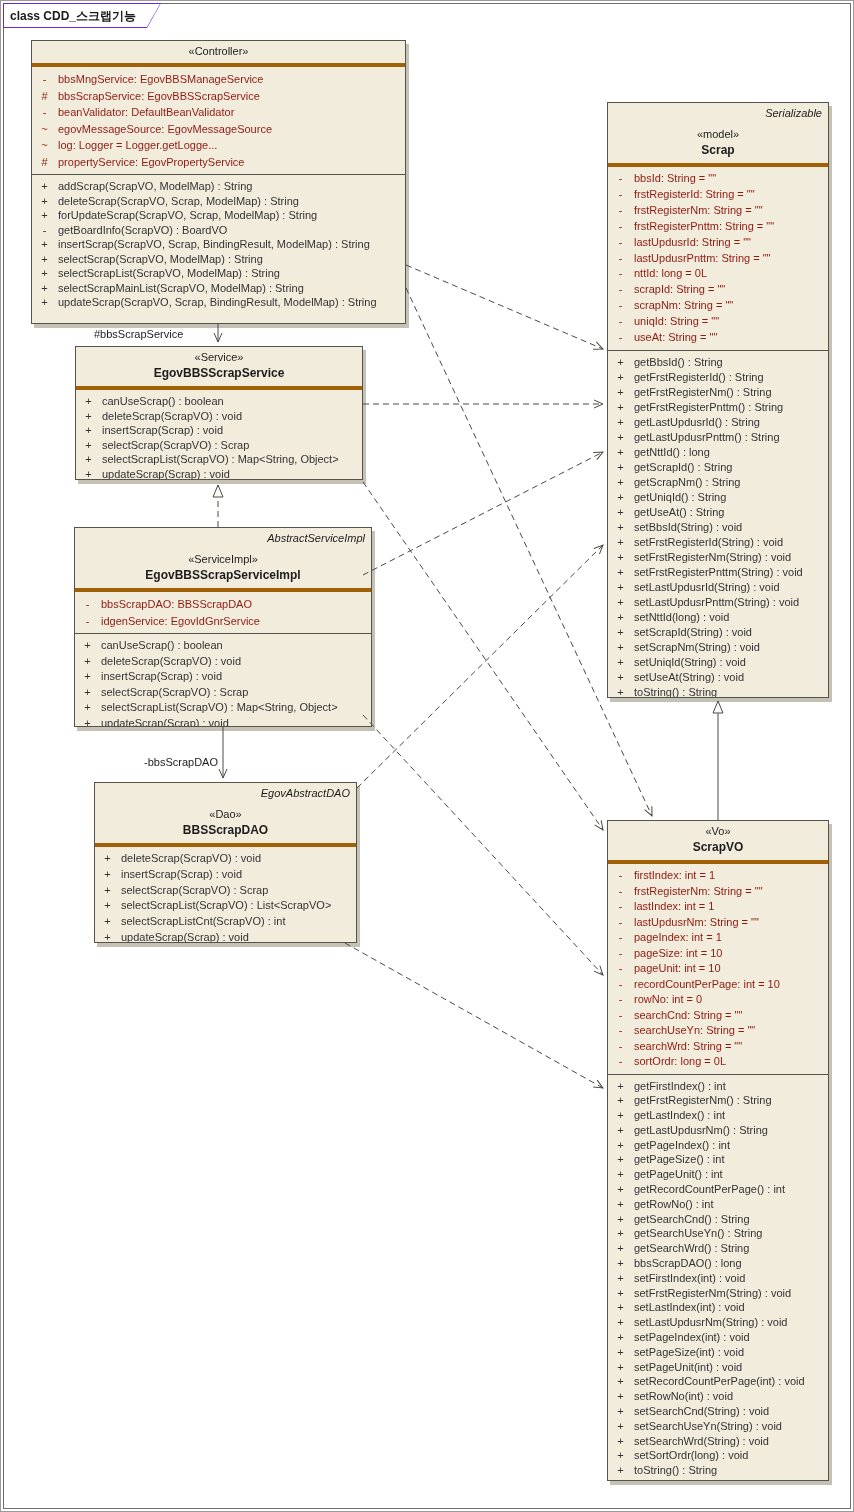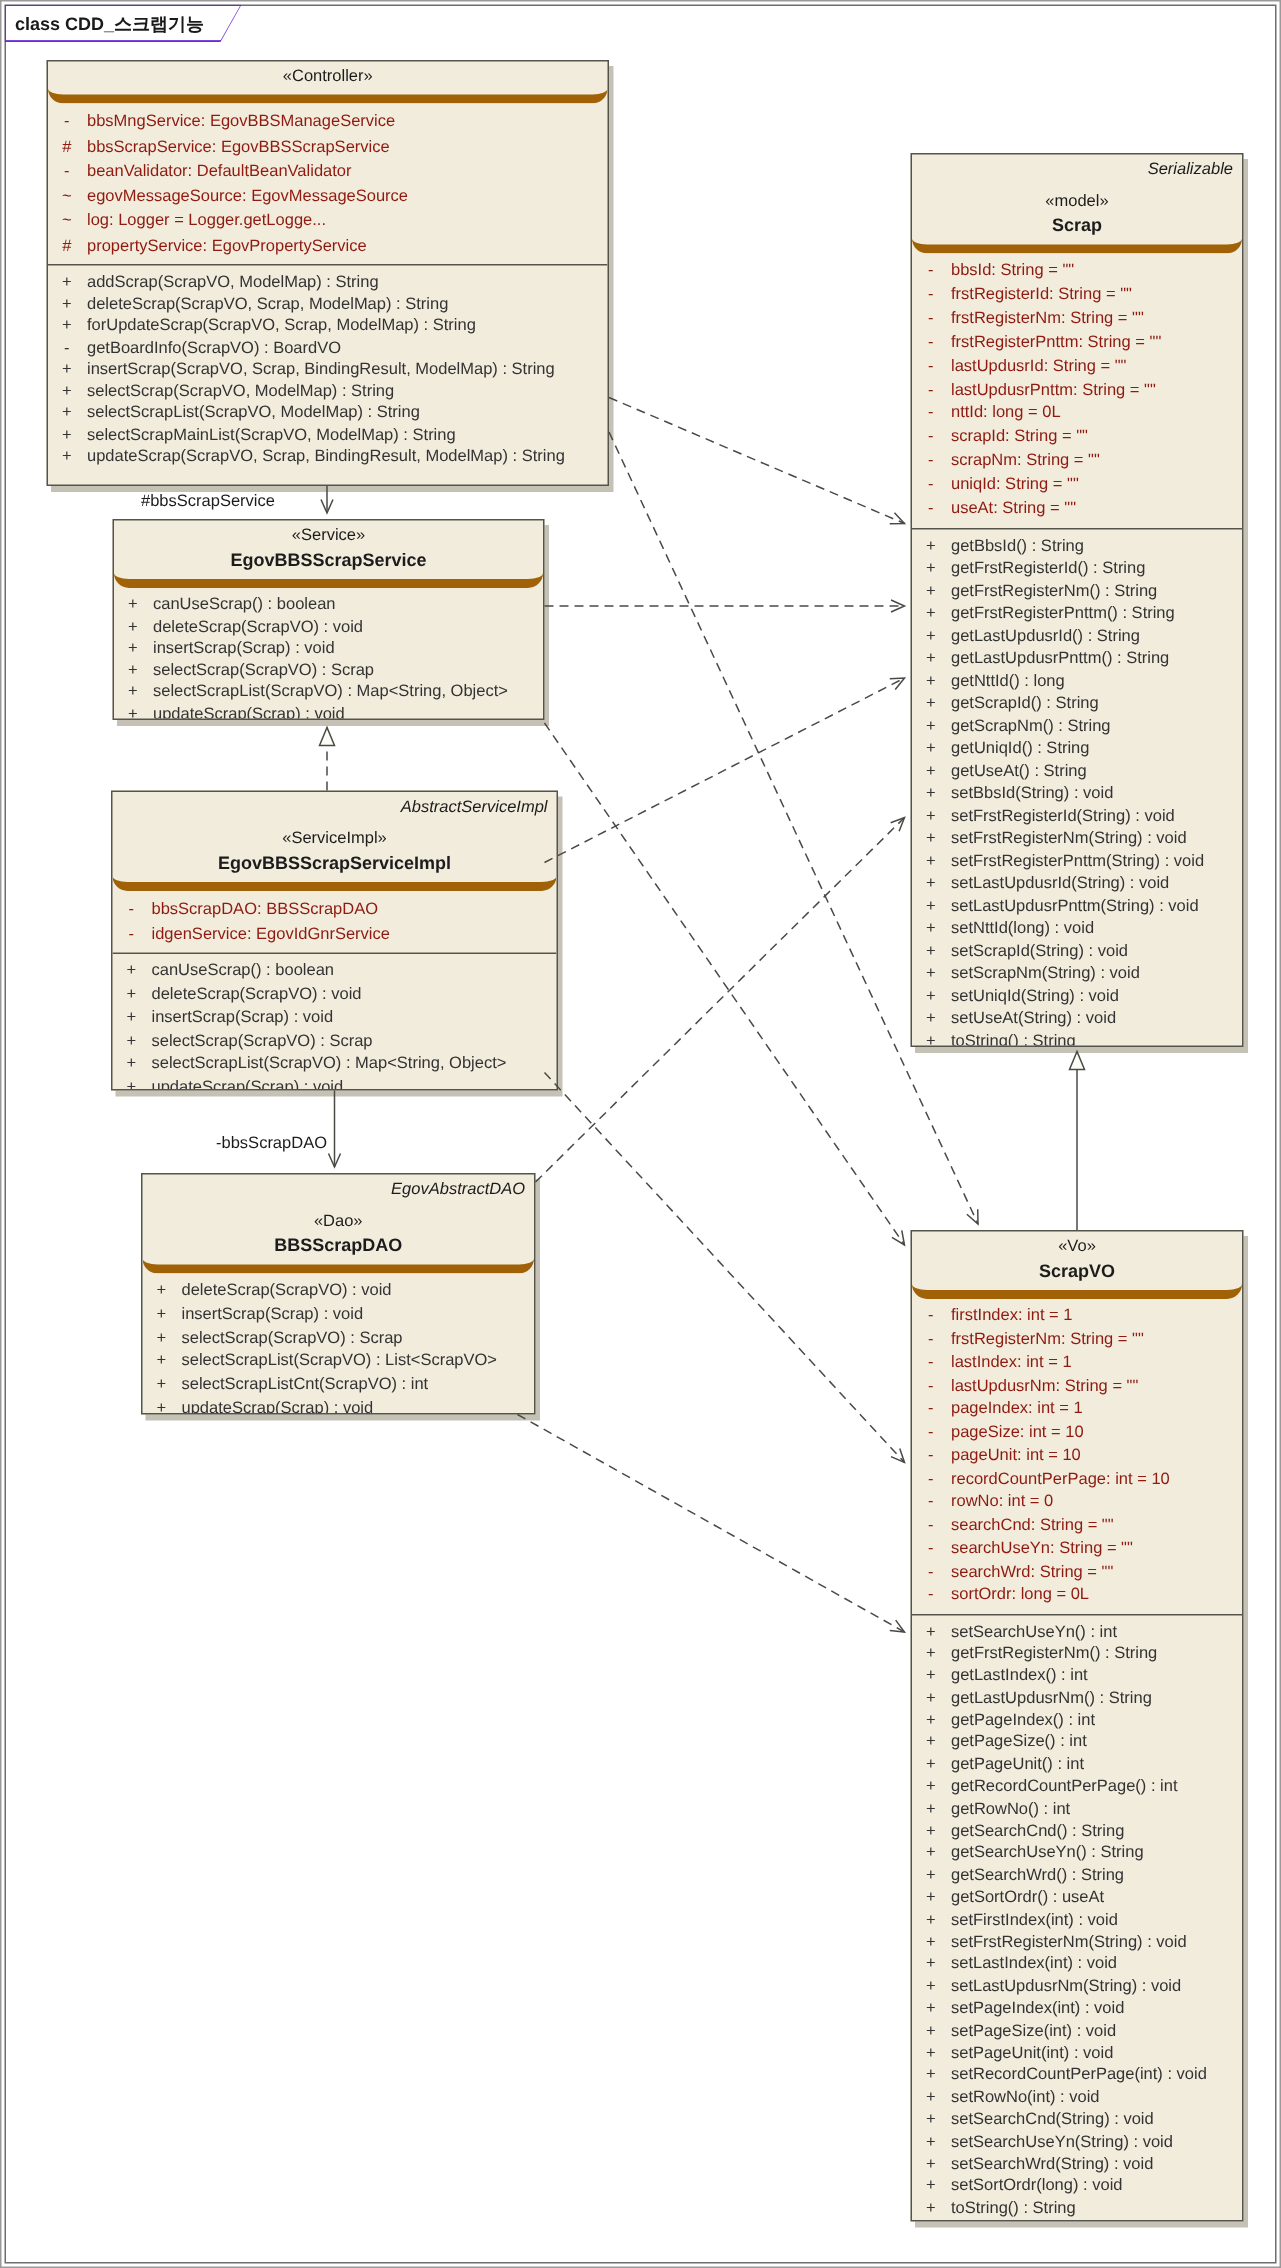--- a/index.html
+++ b/index.html
@@ -8,21 +8,21 @@
   .frame{position:absolute;left:3px;top:3px;width:846px;height:1504px;border:1px solid #6e6e6e;z-index:1;}
   
   .tab-outer{position:absolute;left:3px;top:3px;width:158px;height:25px;background:#6d28d9;z-index:6;
              clip-path:polygon(0 0,100% 0,calc(100% - 14px) 100%,0 100%);}
   .tab-inner{position:absolute;left:1px;top:1px;width:156px;height:23px;background:#ffffff;box-sizing:border-box;
              clip-path:polygon(0 0,100% 0,calc(100% - 13px) 100%,0 100%);
              font-weight:bold;font-size:12px;color:#1a1a1a;padding:4px 8px 0 6px;white-space:nowrap;}
   
   .box{position:absolute;background:#f2ecdd;border:1px solid #55544c;box-shadow:3px 4px 0 #c6c1b5;
        font-size:11px;color:#2f2f2f;z-index:2;overflow:hidden;box-sizing:border-box;}
-  .hdr{text-align:center;padding:4px 4px 5px 4px;border-bottom:6px solid #a16207;border-radius:10px;}
+  .hdr{text-align:center;padding:4px 4px 5px 4px;border-bottom:4px solid #a16207;}
   .corner{font-style:italic;text-align:right;font-size:11px;color:#1c1c1c;line-height:13px;margin:0 2px 8px 0;}
   .stype{font-size:11px;color:#1c1c1c;line-height:13px;}
   .cname{font-weight:bold;font-size:12px;color:#1c1c1c;line-height:15px;margin-top:2px;}
   .members{padding:4px 2px;}
   .attrs{border-bottom:1px solid #55544c;}
   .row{display:flex;white-space:nowrap;}
   .vis{flex:0 0 13px;width:13px;text-align:center;margin-left:4px;}
   .txt{padding-left:7px;}
   .attrs .row{color:#8e1a10;}
   .methods .row{color:#333333;}
@@ -476,21 +476,21 @@
           <span class="txt">searchWrd: String = ""</span>
         </div>
         <div class="row">
           <span class="vis">-</span>
           <span class="txt">sortOrdr: long = 0L</span>
         </div>
       </div>
     <div class="members methods">
         <div class="row">
           <span class="vis">+</span>
-          <span class="txt">setSearchUseYn() : int</span>
+          <span class="txt">getFirstIndex() : int</span>
         </div>
         <div class="row">
           <span class="vis">+</span>
           <span class="txt">getFrstRegisterNm() : String</span>
         </div>
         <div class="row">
           <span class="vis">+</span>
           <span class="txt">getLastIndex() : int</span>
         </div>
         <div class="row">
@@ -524,21 +524,21 @@
         <div class="row">
           <span class="vis">+</span>
           <span class="txt">getSearchUseYn() : String</span>
         </div>
         <div class="row">
           <span class="vis">+</span>
           <span class="txt">getSearchWrd() : String</span>
         </div>
         <div class="row">
           <span class="vis">+</span>
-          <span class="txt">getSortOrdr() : useAt</span>
+          <span class="txt">bbsScrapDAO() : long</span>
         </div>
         <div class="row">
           <span class="vis">+</span>
           <span class="txt">setFirstIndex(int) : void</span>
         </div>
         <div class="row">
           <span class="vis">+</span>
           <span class="txt">setFrstRegisterNm(String) : void</span>
         </div>
         <div class="row">

